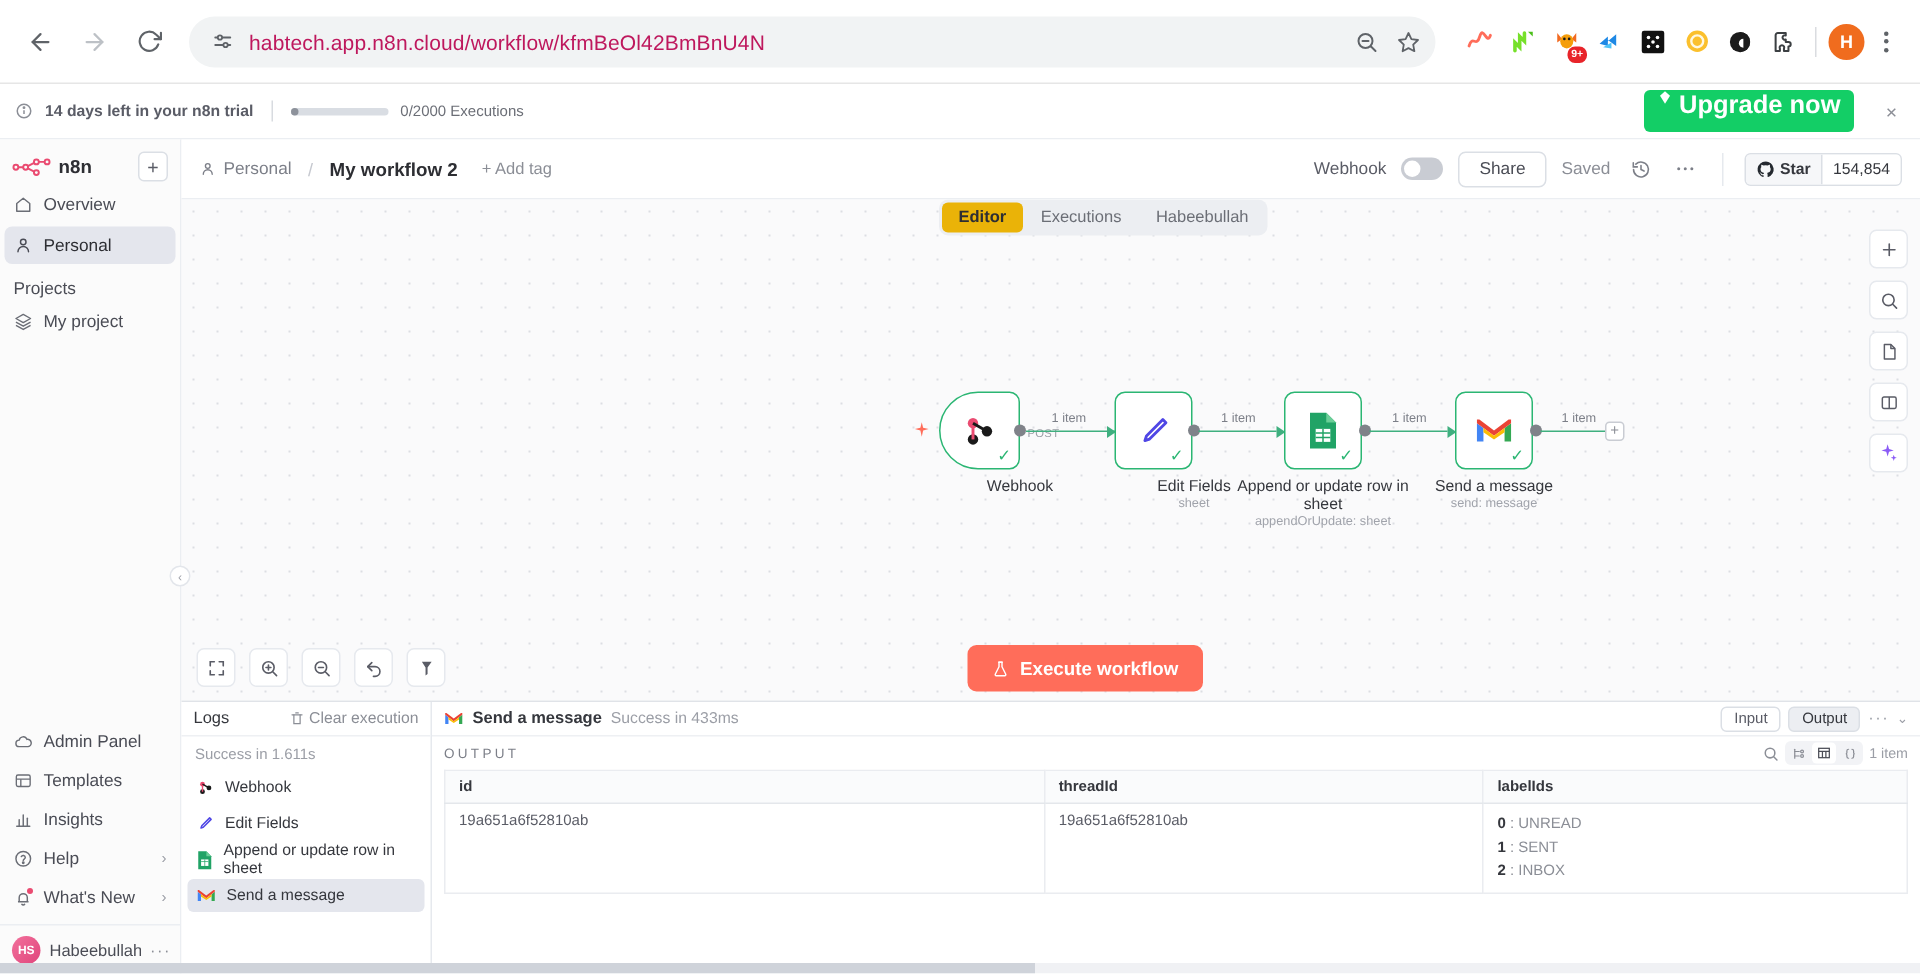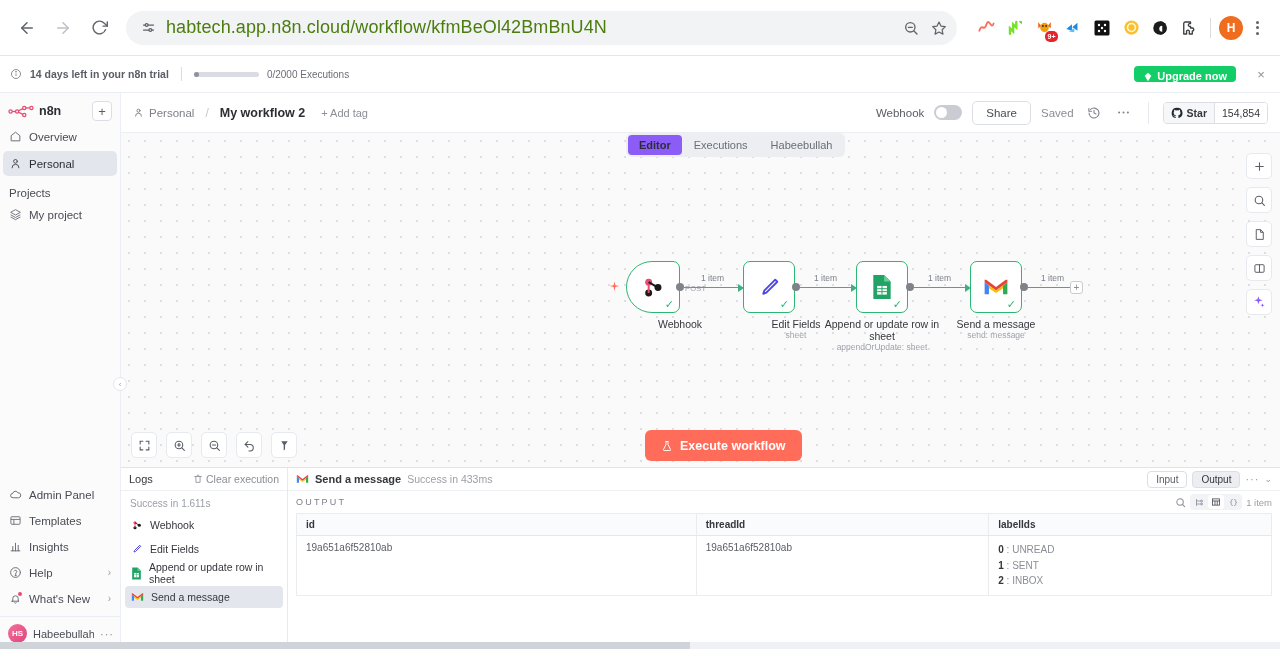--- a/index.html
+++ b/index.html
@@ -22,21 +22,21 @@
     display: flex; align-items: center; justify-content: center;
     color: #5f6368; flex: none;
   }
   .nav-btn.disabled { color: #bdc1c6; }
   .omnibox {
     flex: 1; height: 34px; background: #f1f3f4; border-radius: 17px;
     display: flex; align-items: center; padding: 0 8px 0 12px;
     margin: 0 6px; gap: 8px; min-width: 0;
   }
   .omnibox .url {
-    flex: 1; font-size: 18px; color: #4d7c0f; white-space: nowrap;
+    flex: 1; font-size: 14px; color: #be185d; white-space: nowrap;
     overflow: hidden; text-overflow: ellipsis; letter-spacing: .1px;
   }
   .omni-icon { width: 20px; height: 20px; flex: none; display:flex; align-items:center; justify-content:center; color:#5f6368; }
   .ext-strip { display: flex; align-items: center; gap: 3px; flex: none; padding-left: 4px; }
   .ext { width: 26px; height: 26px; display: flex; align-items: center; justify-content: center; position: relative; flex:none; }
   .ext-badge {
     position: absolute; right: -1px; bottom: -1px; background: #e8242a; color: #fff;
     font-size: 7px; line-height: 1; padding: 2px 2.5px; border-radius: 5px; font-weight: bold;
   }
   .vdiv { width: 1px; height: 20px; background: #dadce0; margin: 0 5px; flex:none; }
@@ -54,22 +54,22 @@
     background: #fff; border-bottom: 1px solid #ebeef2;
     display: flex; align-items: center; padding: 0 10px; gap: 8px;
   }
   .trial-text { font-size: 10.5px; color: #5a5c66; font-weight: bold; }
   .trial-sep { width: 1px; height: 14px; background: #d8dbe0; margin: 0 4px; }
   .trial-progress { width: 65px; height: 5px; background: #d9dde3; border-radius: 3px; position: relative; }
   .trial-progress::before { content:''; position:absolute; left:0; top:0; width:5px; height:5px; border-radius:3px; background:#8d929b; }
   .trial-count { font-size: 10px; color: #6b6e76; }
   .upgrade-btn {
     margin-left: auto; background: #13ce66; color: #fff; border: none;
-    height: 16px; padding: 0 9px; border-radius: 4px; font-size: 11px;
-    display: flex; align-items: flex-end; gap: 4px; font-weight: 600; cursor: pointer;
+    height: 28px; padding: 0 9px; border-radius: 4px; font-size: 17px;
+    display: flex; align-items: flex-start; gap: 4px; font-weight: 600; cursor: pointer;
     font-family: inherit;
   }
   .banner-close { width: 18px; text-align: center; color: #8b8e96; font-size: 13px; margin-left: 8px; cursor:pointer; }
 
   
   .sidebar {
     position: absolute; top: 93px; left: 0; width: 121px; height: 556px;
     background: #fbfbfb; border-right: 1px solid #ebeef2;
     display: flex; flex-direction: column;
   }
@@ -143,21 +143,21 @@
     background-color: #fafafb;
     background-image: radial-gradient(#dcdee3 1px, transparent 1px);
     background-size: 16px 16px;
     overflow: hidden;
   }
   .tabs {
     position: absolute; top: 0px; left: 505px; background: #eceef2;
     border-radius: 6px; padding: 2px; display: flex; gap: 1px; z-index: 6;
   }
   .tab { padding: 4px 11px; border-radius: 4px; font-size: 11px; color: #6b6e76; cursor: pointer; }
-  .tab.active { background: #8b5cf6; color: #2d2e33; font-weight: 600; }
+  .tab.active { background: #eab308; color: #2d2e33; font-weight: 600; }
 
   
   .node-layer { position: absolute; inset: 0; }
   .node {
     position: absolute; width: 52px; height: 52px;
     background: #fff; border: 1.5px solid #2bb673; border-radius: 7px;
     display: flex; align-items: center; justify-content: center;
   }
   .node.trigger { border-radius: 26px 7px 7px 26px; width: 54px; }
   .node .check {

